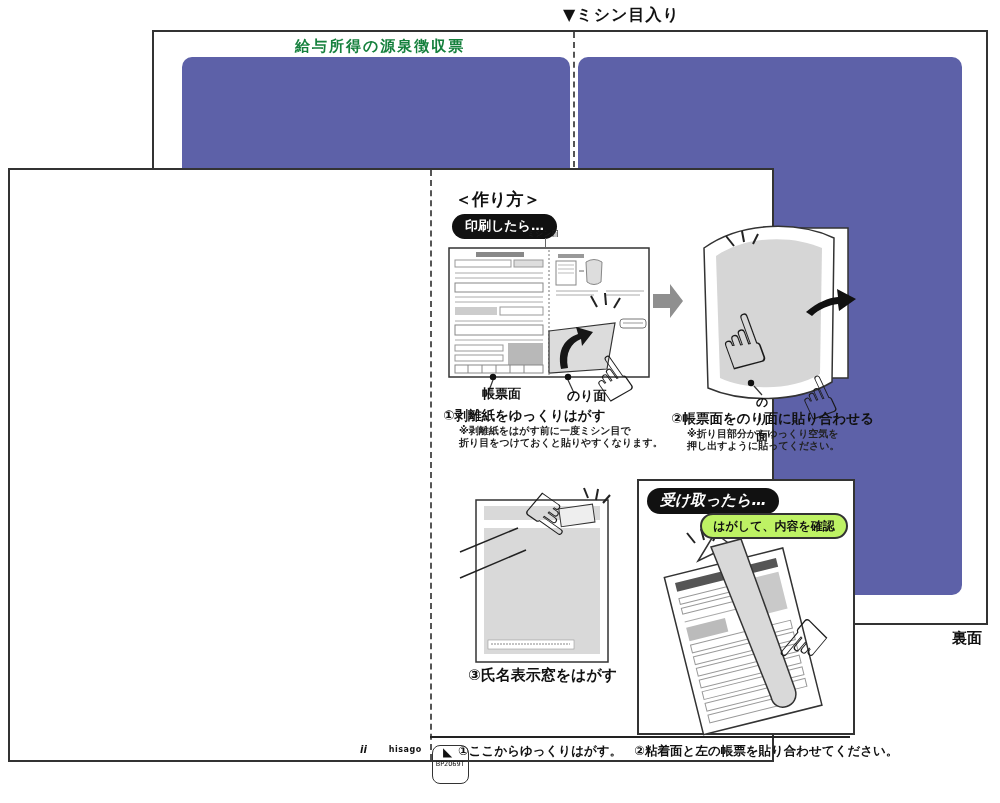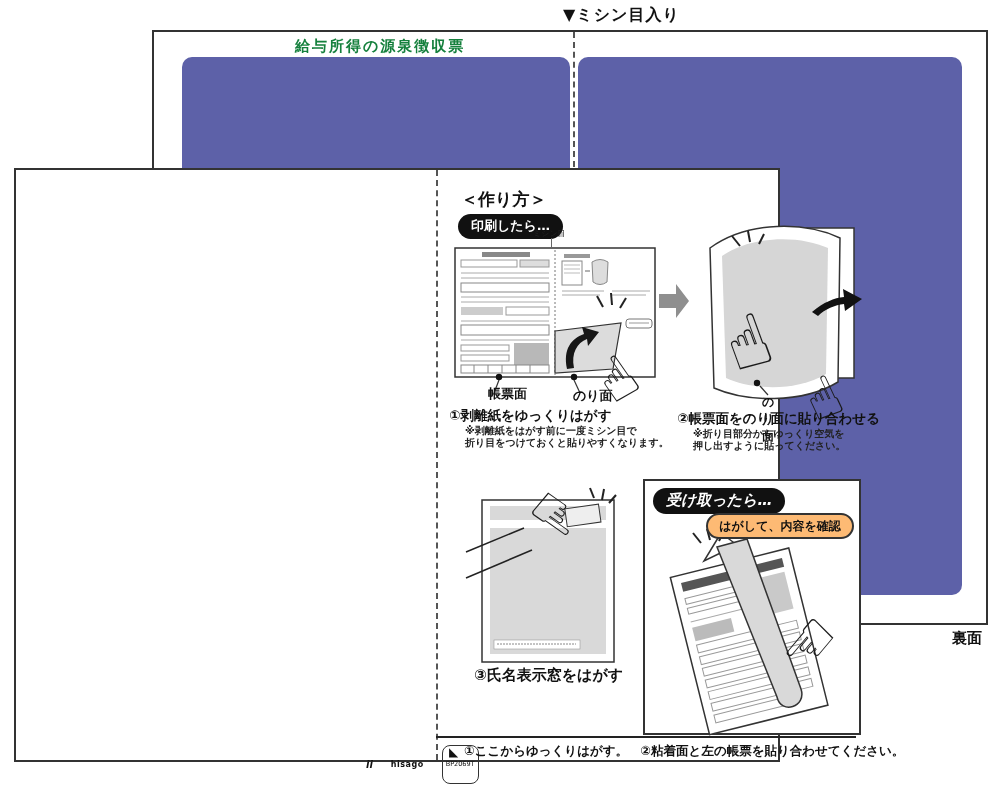--- a/index.html
+++ b/index.html
@@ -21,21 +21,21 @@
     border:2px solid #333;border-radius:8px;box-sizing:border-box;padding:3px 6px;z-index:2;}
   .window-note div{font-size:10px;font-weight:bold;color:#2d2f7f;line-height:11px;white-space:nowrap;}
   .wn1{margin-left:12px;}
   .wn3{margin-left:10px;}
   .cursor-mark{position:absolute;right:9px;bottom:5px;width:0;height:0;
     border-left:8px solid #111;border-top:3px solid transparent;border-bottom:3px solid transparent;
     transform:rotate(155deg);}
   .label-back{position:absolute;left:952px;top:629px;font-size:15px;font-weight:600;}
 
   
-  .front-sheet{position:absolute;left:14px;top:168px;width:766px;height:594px;
+  .front-sheet{position:absolute;left:8px;top:168px;width:766px;height:594px;
     border:2px solid #333;background:#fff;box-sizing:border-box;z-index:3;}
   .perf-line-front{position:absolute;left:420px;top:0;bottom:0;width:0;border-left:2px dashed #555;}
   .howto-heading{position:absolute;left:445px;top:18px;font-size:17px;font-weight:bold;}
   .pill{background:#111;color:#ffffff;font-weight:bold;border-radius:13px;padding:3px 13px 4px;white-space:nowrap;}
   .printed-badge{position:absolute;left:442px;top:44px;font-size:13px;}
   .mishin-small{position:absolute;left:517px;top:58px;font-size:8px;color:#222;}
   .mishin-leader{position:absolute;left:535px;top:68px;height:9px;width:0;border-left:1px solid #666;}
 
   .illus1{position:absolute;left:438px;top:77px;overflow:visible;}
   .caption-form{position:absolute;left:472px;top:215px;font-size:13px;font-weight:bold;}
@@ -49,29 +49,29 @@
   .step2-block{left:661px;top:240px;}
   .step-title{font-size:13.5px;font-weight:bold;}
   .step-note{font-size:10px;line-height:12px;margin-left:16px;font-weight:600;color:#222;}
 
   .illus3{position:absolute;left:450px;top:320px;overflow:visible;}
   .step3-title{position:absolute;left:458px;top:496px;font-size:15px;font-weight:bold;}
 
   .received-box{position:absolute;left:627px;top:309px;width:218px;height:256px;
     border:2px solid #333;box-sizing:border-box;background:#fff;}
   .received-badge{position:absolute;left:8px;top:7px;font-size:15px;font-style:italic;}
-  .received-bubble{position:absolute;left:61px;top:32px;width:148px;height:26px;background:#fdba74;
+  .received-bubble{position:absolute;left:61px;top:32px;width:148px;height:26px;background:#bef264;
     border:2px solid #333;border-radius:14px;box-sizing:border-box;font-size:12px;font-weight:bold;
     text-align:center;line-height:22px;z-index:2;white-space:nowrap;}
   .received-illus{position:absolute;left:4px;top:50px;overflow:visible;}
 
   .footer-line{position:absolute;left:420px;top:566px;width:420px;border-top:2px solid #222;}
-  .brand-logo{position:absolute;left:350px;top:575px;display:flex;align-items:center;gap:18px;}
+  .brand-logo{position:absolute;left:350px;top:575px;display:flex;gap:10px;}
   .brand-ii{font-style:italic;font-weight:bold;font-size:10px;line-height:10px;}
-  .brand-name{font-size:8px;font-weight:bold;letter-spacing:0.5px;}
+  .brand-name{font-size:8px;font-weight:bold;letter-spacing:0.5px;margin-left:12px;}
   .brand-code{font-size:6.5px;border:1px solid #333;border-radius:8px;padding:14px 3px;line-height:9px;}
   .footer-note{position:absolute;left:433px;top:573px;display:flex;align-items:center;gap:6px;white-space:nowrap;}
   .footer-tri{font-size:12px;line-height:12px;}
   .footer-text{font-size:12.5px;font-weight:bold;}
 
   .label-front{position:absolute;left:812px;top:766px;font-size:15px;font-weight:600;margin-top:44px;}
 
   svg{display:block;}
   .hand{font-family:"DejaVu Sans",sans-serif;}
 </style>

